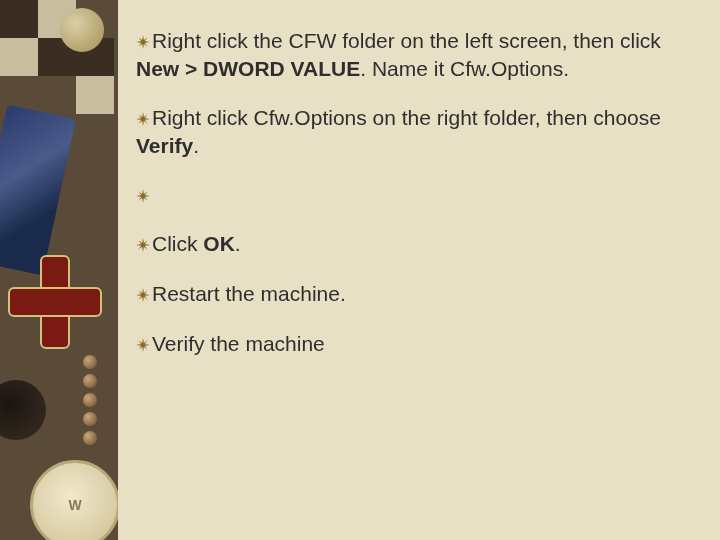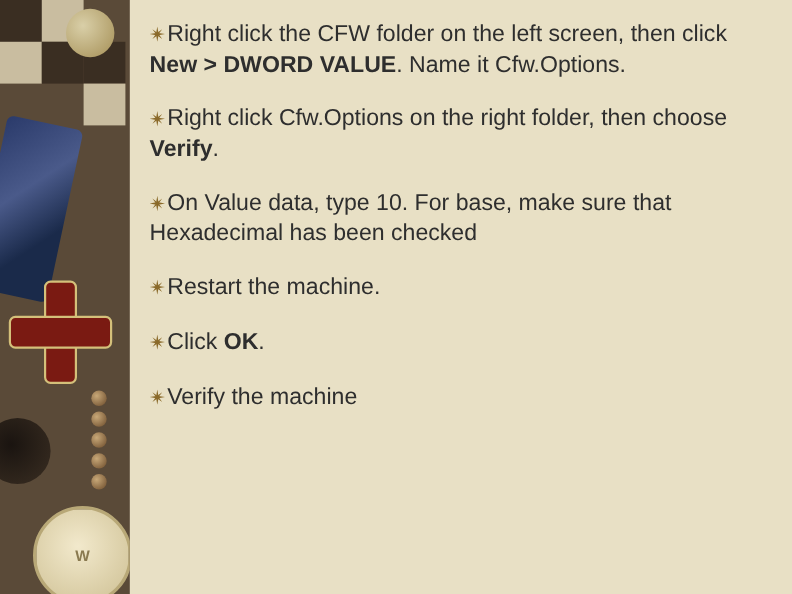--- a/index.html
+++ b/index.html
@@ -75,21 +75,21 @@
   .sidebar .beads span {
     display: block;
     width: 14px; height: 14px;
     margin: 5px auto;
     border-radius: 50%;
     background: radial-gradient(circle at 35% 35%, #c8a878, #6a4a2a);
   }
 
   .content {
     flex: 1;
-    padding: 18px 26px 20px 18px;
+    padding: 28px 26px 20px 18px;
     background: #e8e0c5;
   }
   .bullet-item {
     margin-bottom: 22px;
     font-size: 21px;
     line-height: 1.28;
     color: #2e2e2e;
   }
   .bullet-row {
     display: block;
@@ -155,21 +155,34 @@
 
   <div class="bullet-item">
     <span class="bullet-row">
       <span class="bullet-icon">
         <svg width="14" height="14" viewBox="0 0 20 20">
             <g fill="#8a6a2a">
               <polygon points="10,0 11.5,8.5 20,10 11.5,11.5 10,20 8.5,11.5 0,10 8.5,8.5"></polygon>
               <polygon transform="rotate(45 10 10)" points="10,1 11.2,8.8 19,10 11.2,11.2 10,19 8.8,11.2 1,10 8.8,8.8"></polygon>
             </g>
           </svg>
-      </span><span>On Value data, type 10. For base, make sure that Hexadecimal has been checked</span><span class="bold"></span><span></span>
+      </span><span class="bold"></span><span></span>
+    </span>
+  </div>
+
+  <div class="bullet-item">
+    <span class="bullet-row">
+      <span class="bullet-icon">
+        <svg width="14" height="14" viewBox="0 0 20 20">
+            <g fill="#8a6a2a">
+              <polygon points="10,0 11.5,8.5 20,10 11.5,11.5 10,20 8.5,11.5 0,10 8.5,8.5"></polygon>
+              <polygon transform="rotate(45 10 10)" points="10,1 11.2,8.8 19,10 11.2,11.2 10,19 8.8,11.2 1,10 8.8,8.8"></polygon>
+            </g>
+          </svg>
+      </span><span>Click </span><span class="bold">OK</span><span>.</span>
     </span>
   </div>
 
   <div class="bullet-item">
     <span class="bullet-row">
       <span class="bullet-icon">
         <svg width="14" height="14" viewBox="0 0 20 20">
             <g fill="#8a6a2a">
               <polygon points="10,0 11.5,8.5 20,10 11.5,11.5 10,20 8.5,11.5 0,10 8.5,8.5"></polygon>
               <polygon transform="rotate(45 10 10)" points="10,1 11.2,8.8 19,10 11.2,11.2 10,19 8.8,11.2 1,10 8.8,8.8"></polygon>
@@ -181,30 +194,17 @@
 
   <div class="bullet-item">
     <span class="bullet-row">
       <span class="bullet-icon">
         <svg width="14" height="14" viewBox="0 0 20 20">
             <g fill="#8a6a2a">
               <polygon points="10,0 11.5,8.5 20,10 11.5,11.5 10,20 8.5,11.5 0,10 8.5,8.5"></polygon>
               <polygon transform="rotate(45 10 10)" points="10,1 11.2,8.8 19,10 11.2,11.2 10,19 8.8,11.2 1,10 8.8,8.8"></polygon>
             </g>
           </svg>
-      </span><span>Click </span><span class="bold">OK</span><span>.</span>
-    </span>
-  </div>
-
-  <div class="bullet-item">
-    <span class="bullet-row">
-      <span class="bullet-icon">
-        <svg width="14" height="14" viewBox="0 0 20 20">
-            <g fill="#8a6a2a">
-              <polygon points="10,0 11.5,8.5 20,10 11.5,11.5 10,20 8.5,11.5 0,10 8.5,8.5"></polygon>
-              <polygon transform="rotate(45 10 10)" points="10,1 11.2,8.8 19,10 11.2,11.2 10,19 8.8,11.2 1,10 8.8,8.8"></polygon>
-            </g>
-          </svg>
       </span><span>Verify the machine</span><span class="bold"></span><span></span>
     </span>
   </div>
 
 </div>
 
 </body></html>

